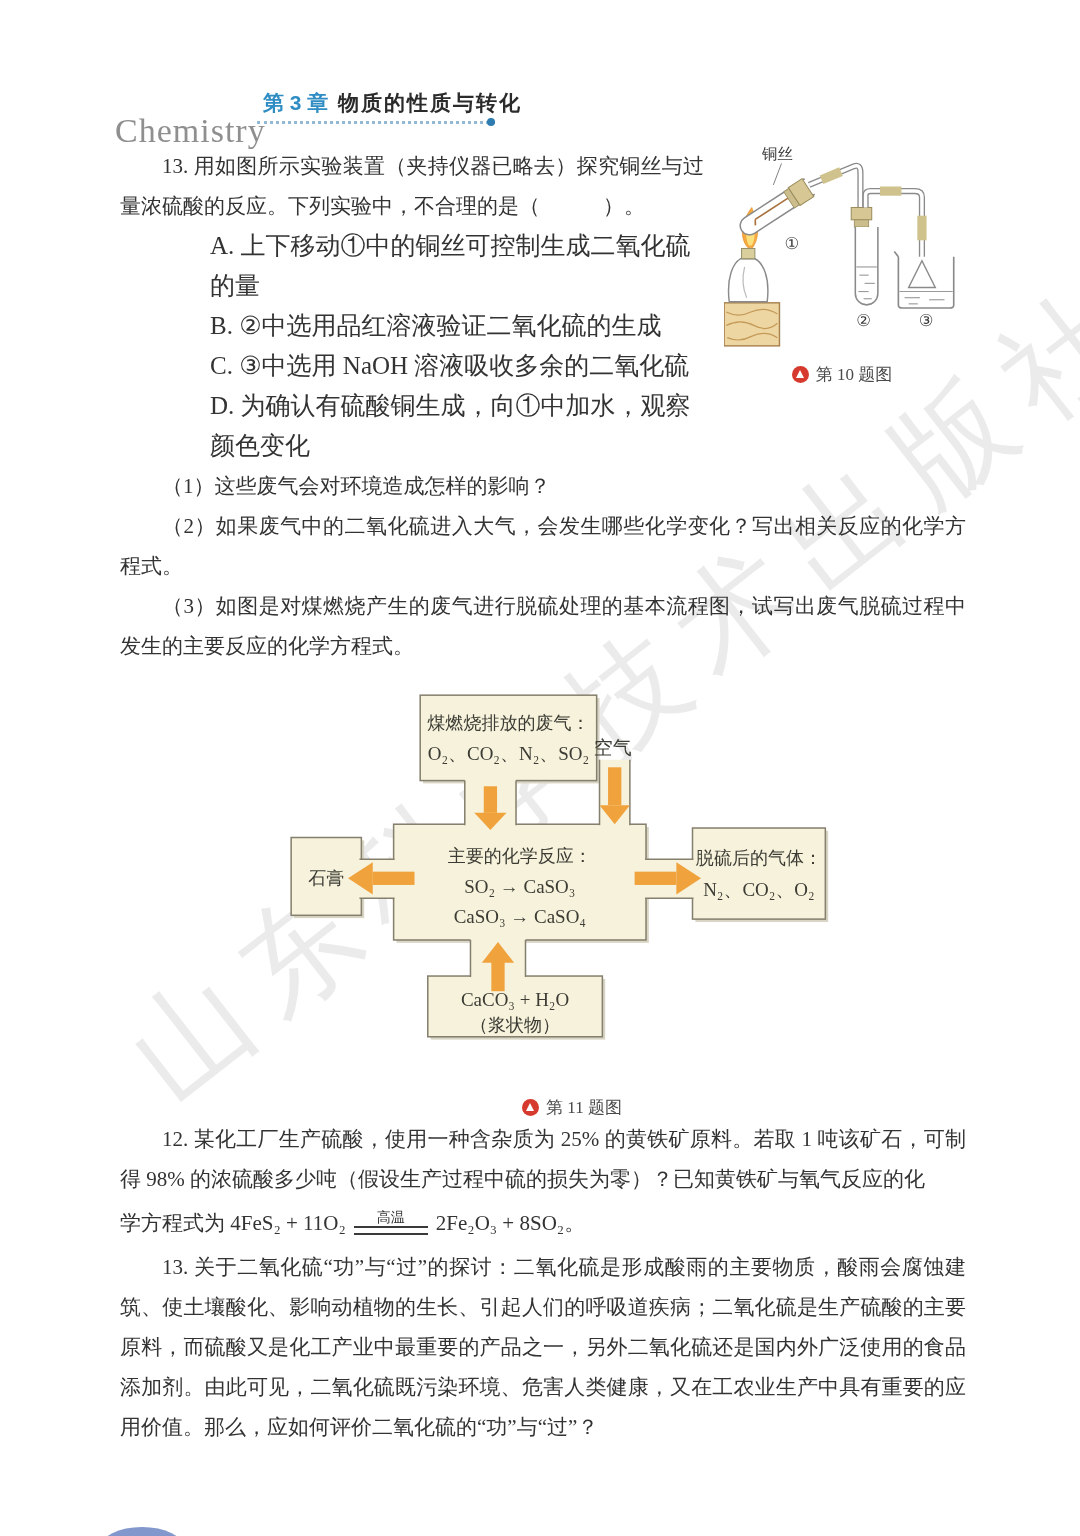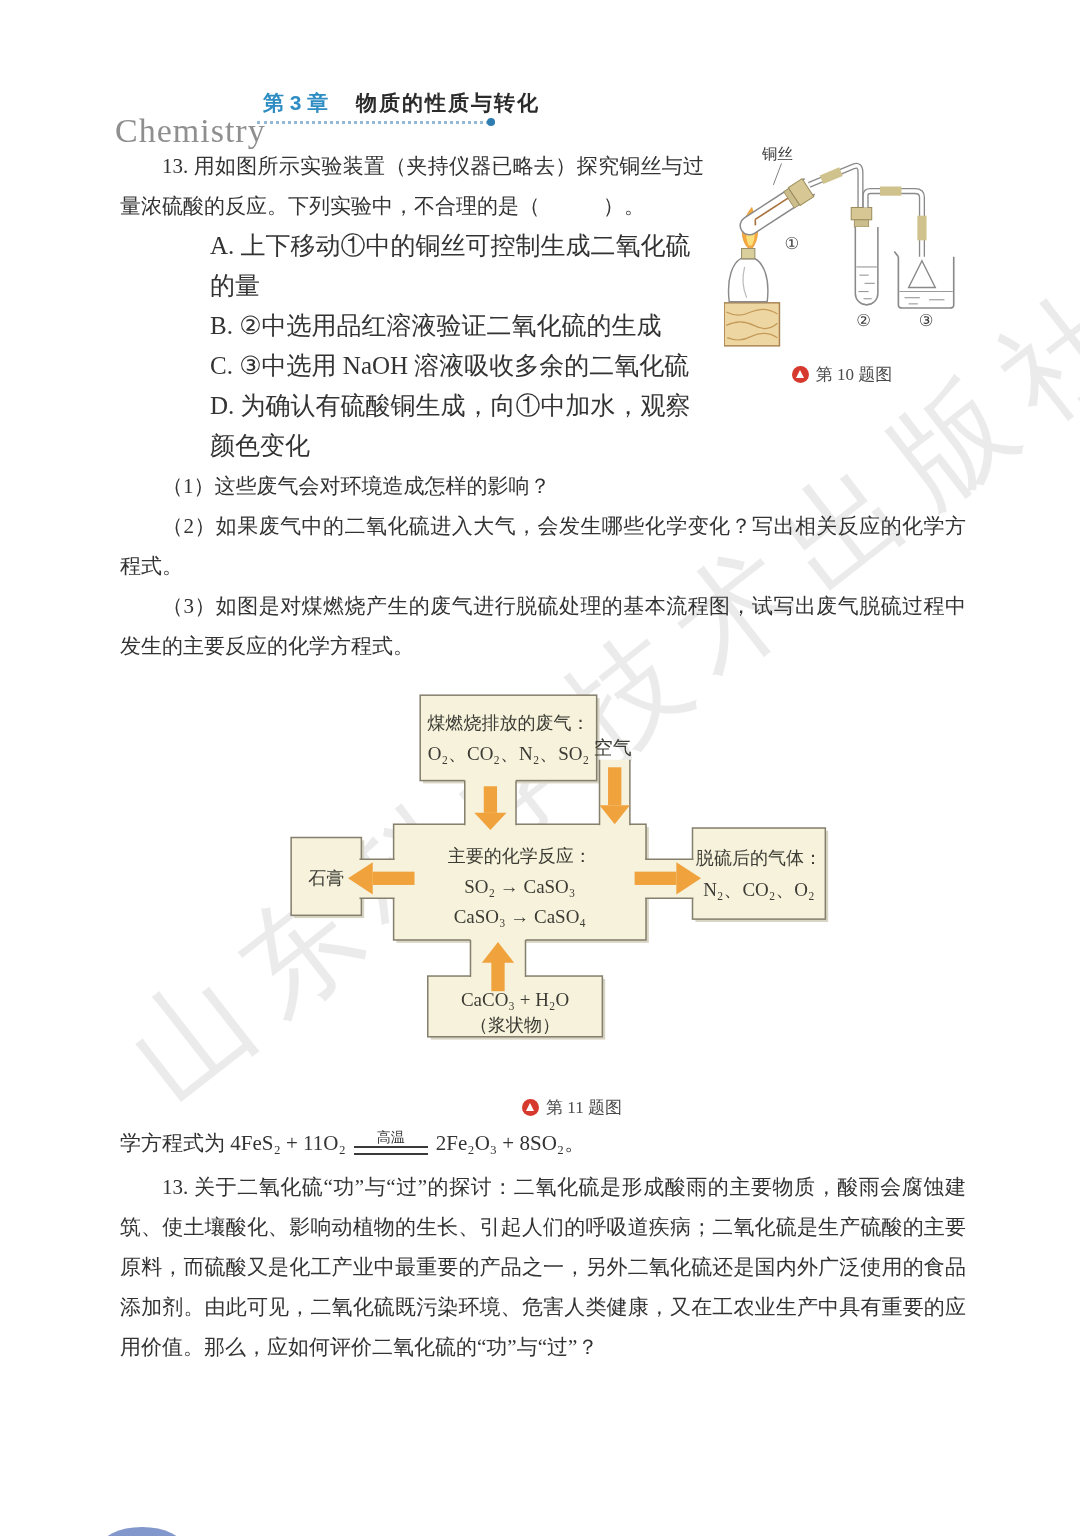--- a/index.html
+++ b/index.html
@@ -30,21 +30,21 @@
     font-size:34px;color:#8f8f8f;letter-spacing:1px;margin-top:32px;
   }
   .h-chap{
     position:absolute;left:148px;top:11px;
     font-family:"Liberation Sans","DejaVu Sans",sans-serif;
     font-size:21px;font-weight:bold;color:#2f8dc3;
   }
   .h-title{
     position:absolute;left:223px;top:11px;
     font-family:"Liberation Sans","DejaVu Sans",sans-serif;
-    font-size:21px;font-weight:bold;color:#2b2b2b;letter-spacing:2px;margin-left:18px;
+    font-size:21px;font-weight:bold;color:#2b2b2b;letter-spacing:2px;
   }
   .h-underline{
     position:absolute;left:142px;top:43px;width:238px;
     border-bottom:3px dotted #93b9d4;
   }
   .h-dot{
     position:absolute;left:372px;top:40px;width:8px;height:8px;border-radius:50%;
     background:#2e7cb0;
   }
 
@@ -263,20 +263,21 @@
         <text x="507" y="194" font-size="19" fill="#3c3c34" text-anchor="middle">脱硫后的气体：</text>
         <text x="507" y="228" font-size="20" fill="#3c3c34" text-anchor="middle">N₂、CO₂、O₂</text>
         <text x="250" y="344" font-size="20" fill="#3c3c34" text-anchor="middle">CaCO₃ + H₂O</text>
         <text x="250" y="370" font-size="19" fill="#3c3c34" text-anchor="middle">（浆状物）</text>
       </svg>
     </div>
     <div class="fig11cap figcap">
       <span class="cap-icon"><span class="tri"></span></span><span>第 11 题图</span>
     </div>
 
+    <p class="para">12. 某化工厂生产硫酸，使用一种含杂质为 25% 的黄铁矿原料。若取 1 吨该矿石，可制得 98% 的浓硫酸多少吨（假设生产过程中硫的损失为零）？已知黄铁矿与氧气反应的化</p>
     <p class="eqline">
       <span>学方程式为 4FeS₂ + 11O₂</span><span class="eq">
           <span class="eq-cond">高温</span>
           <span class="eq-dline"></span>
         </span><span>2Fe₂O₃ + 8SO₂。</span>
     </p>
 
     <p class="para">13. 关于二氧化硫“功”与“过”的探讨：二氧化硫是形成酸雨的主要物质，酸雨会腐蚀建筑、使土壤酸化、影响动植物的生长、引起人们的呼吸道疾病；二氧化硫是生产硫酸的主要原料，而硫酸又是化工产业中最重要的产品之一，另外二氧化硫还是国内外广泛使用的食品添加剂。由此可见，二氧化硫既污染环境、危害人类健康，又在工农业生产中具有重要的应用价值。那么，应如何评价二氧化硫的“功”与“过”？</p>
 
   </div>

